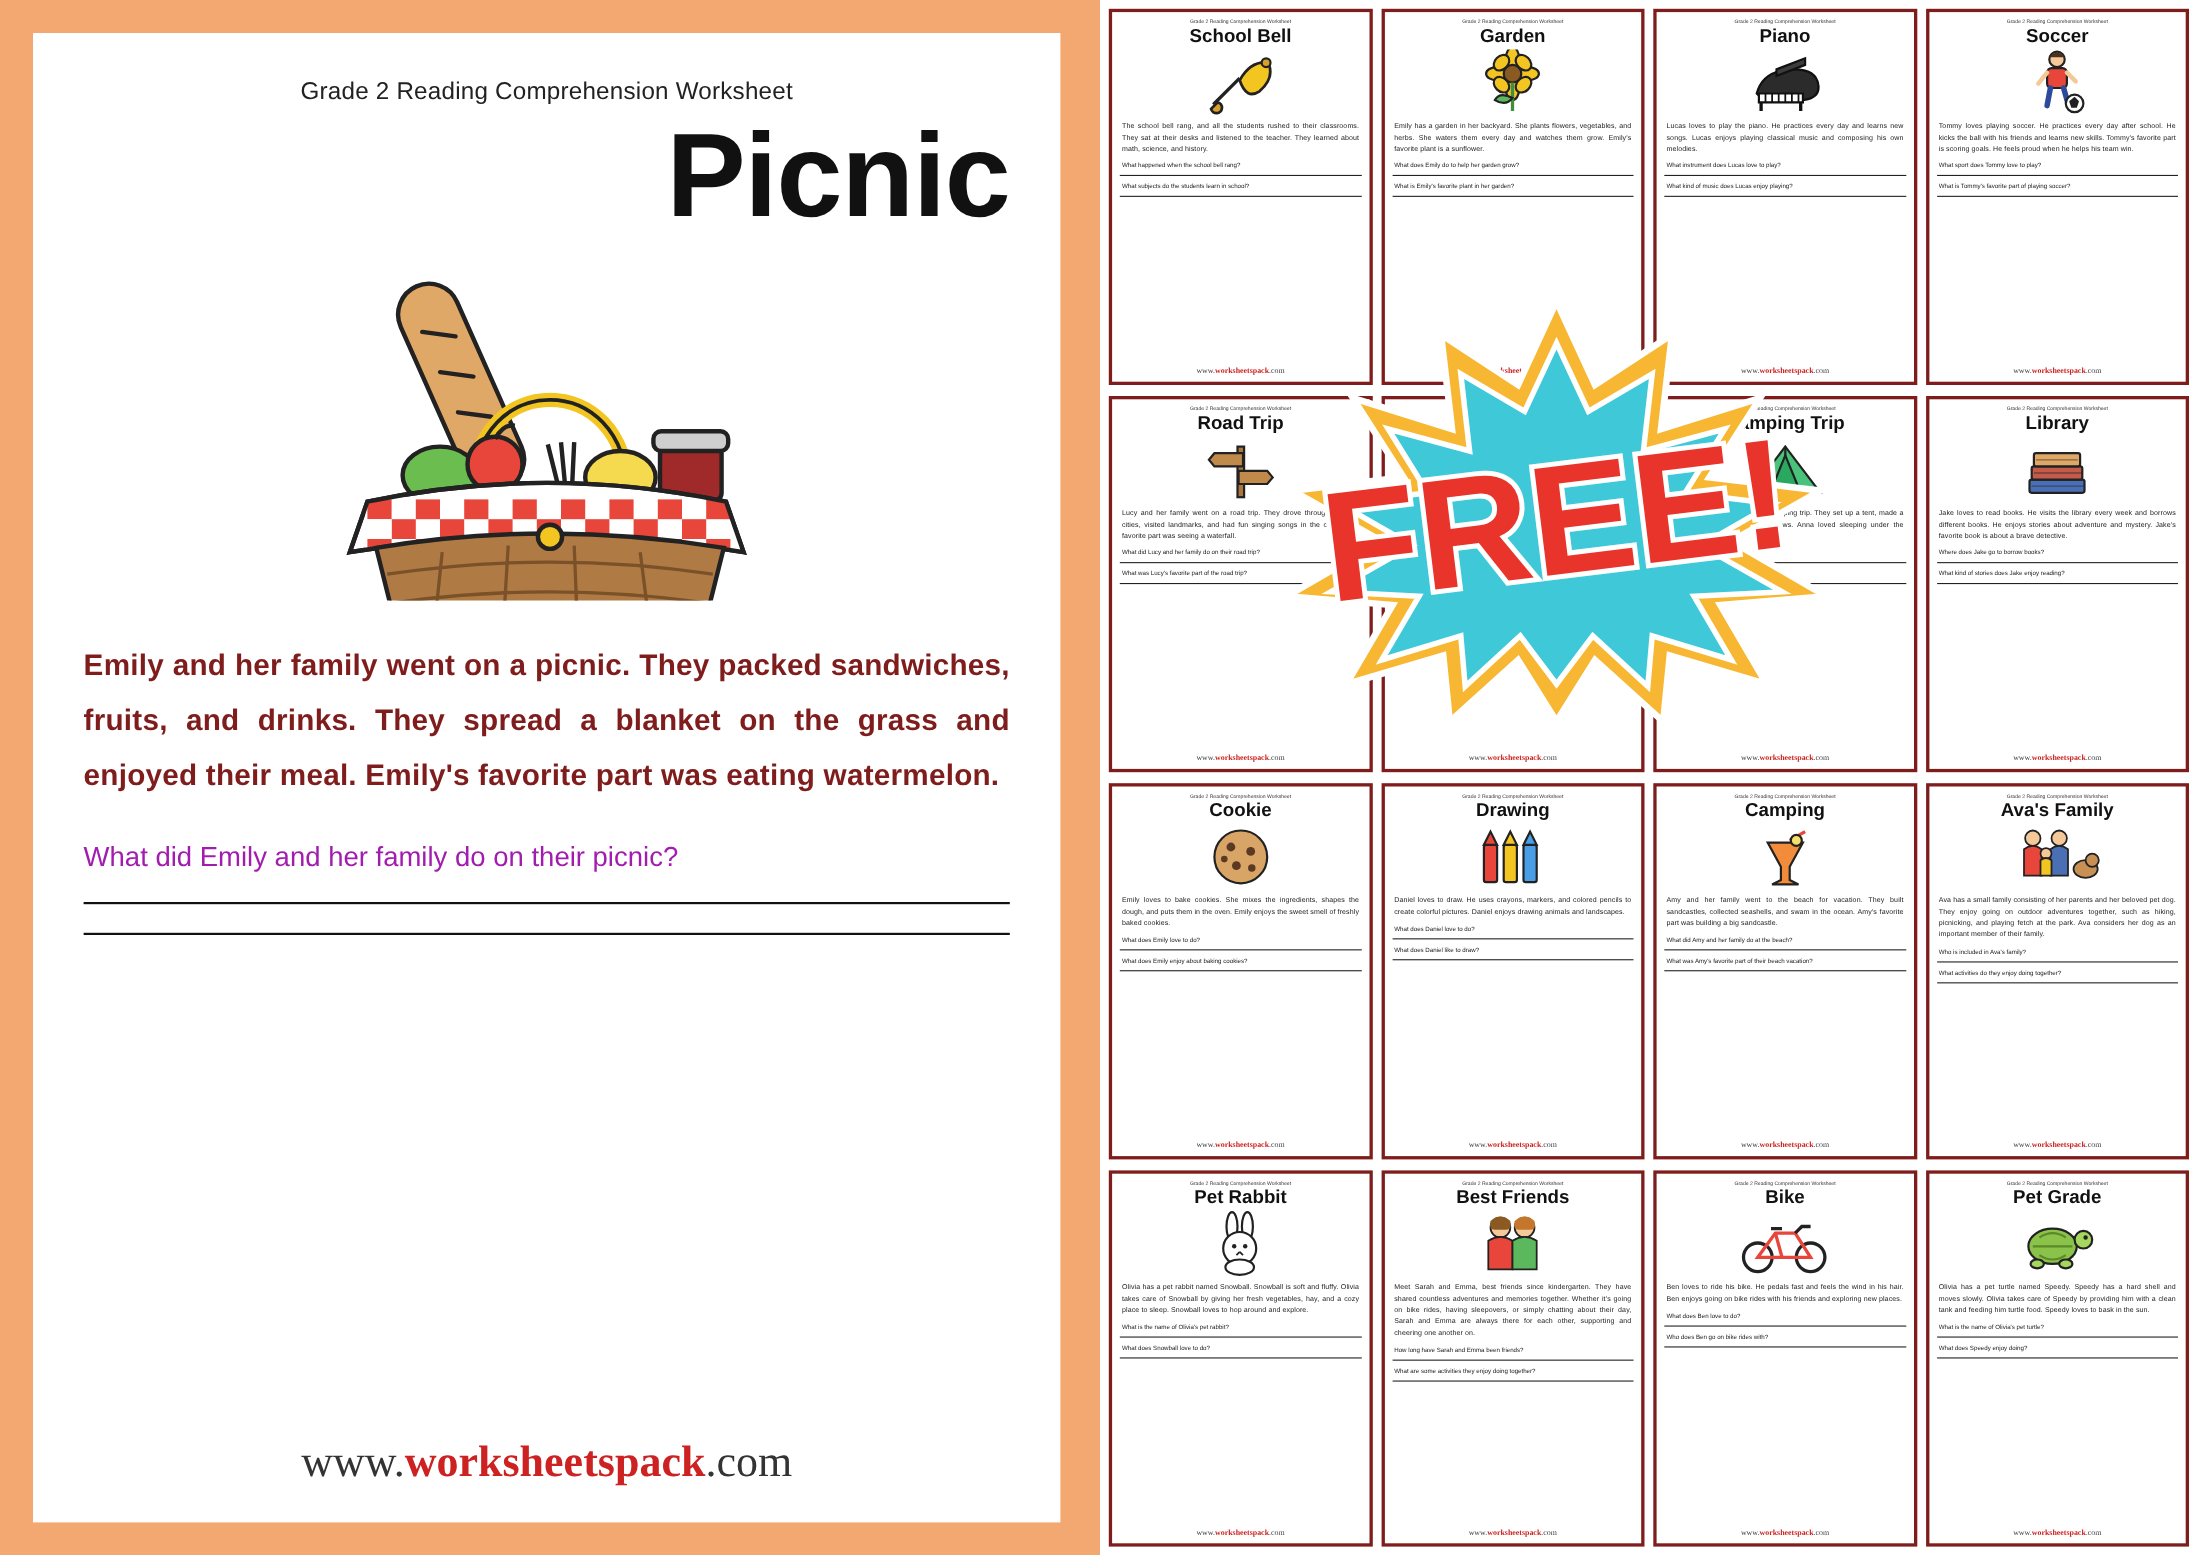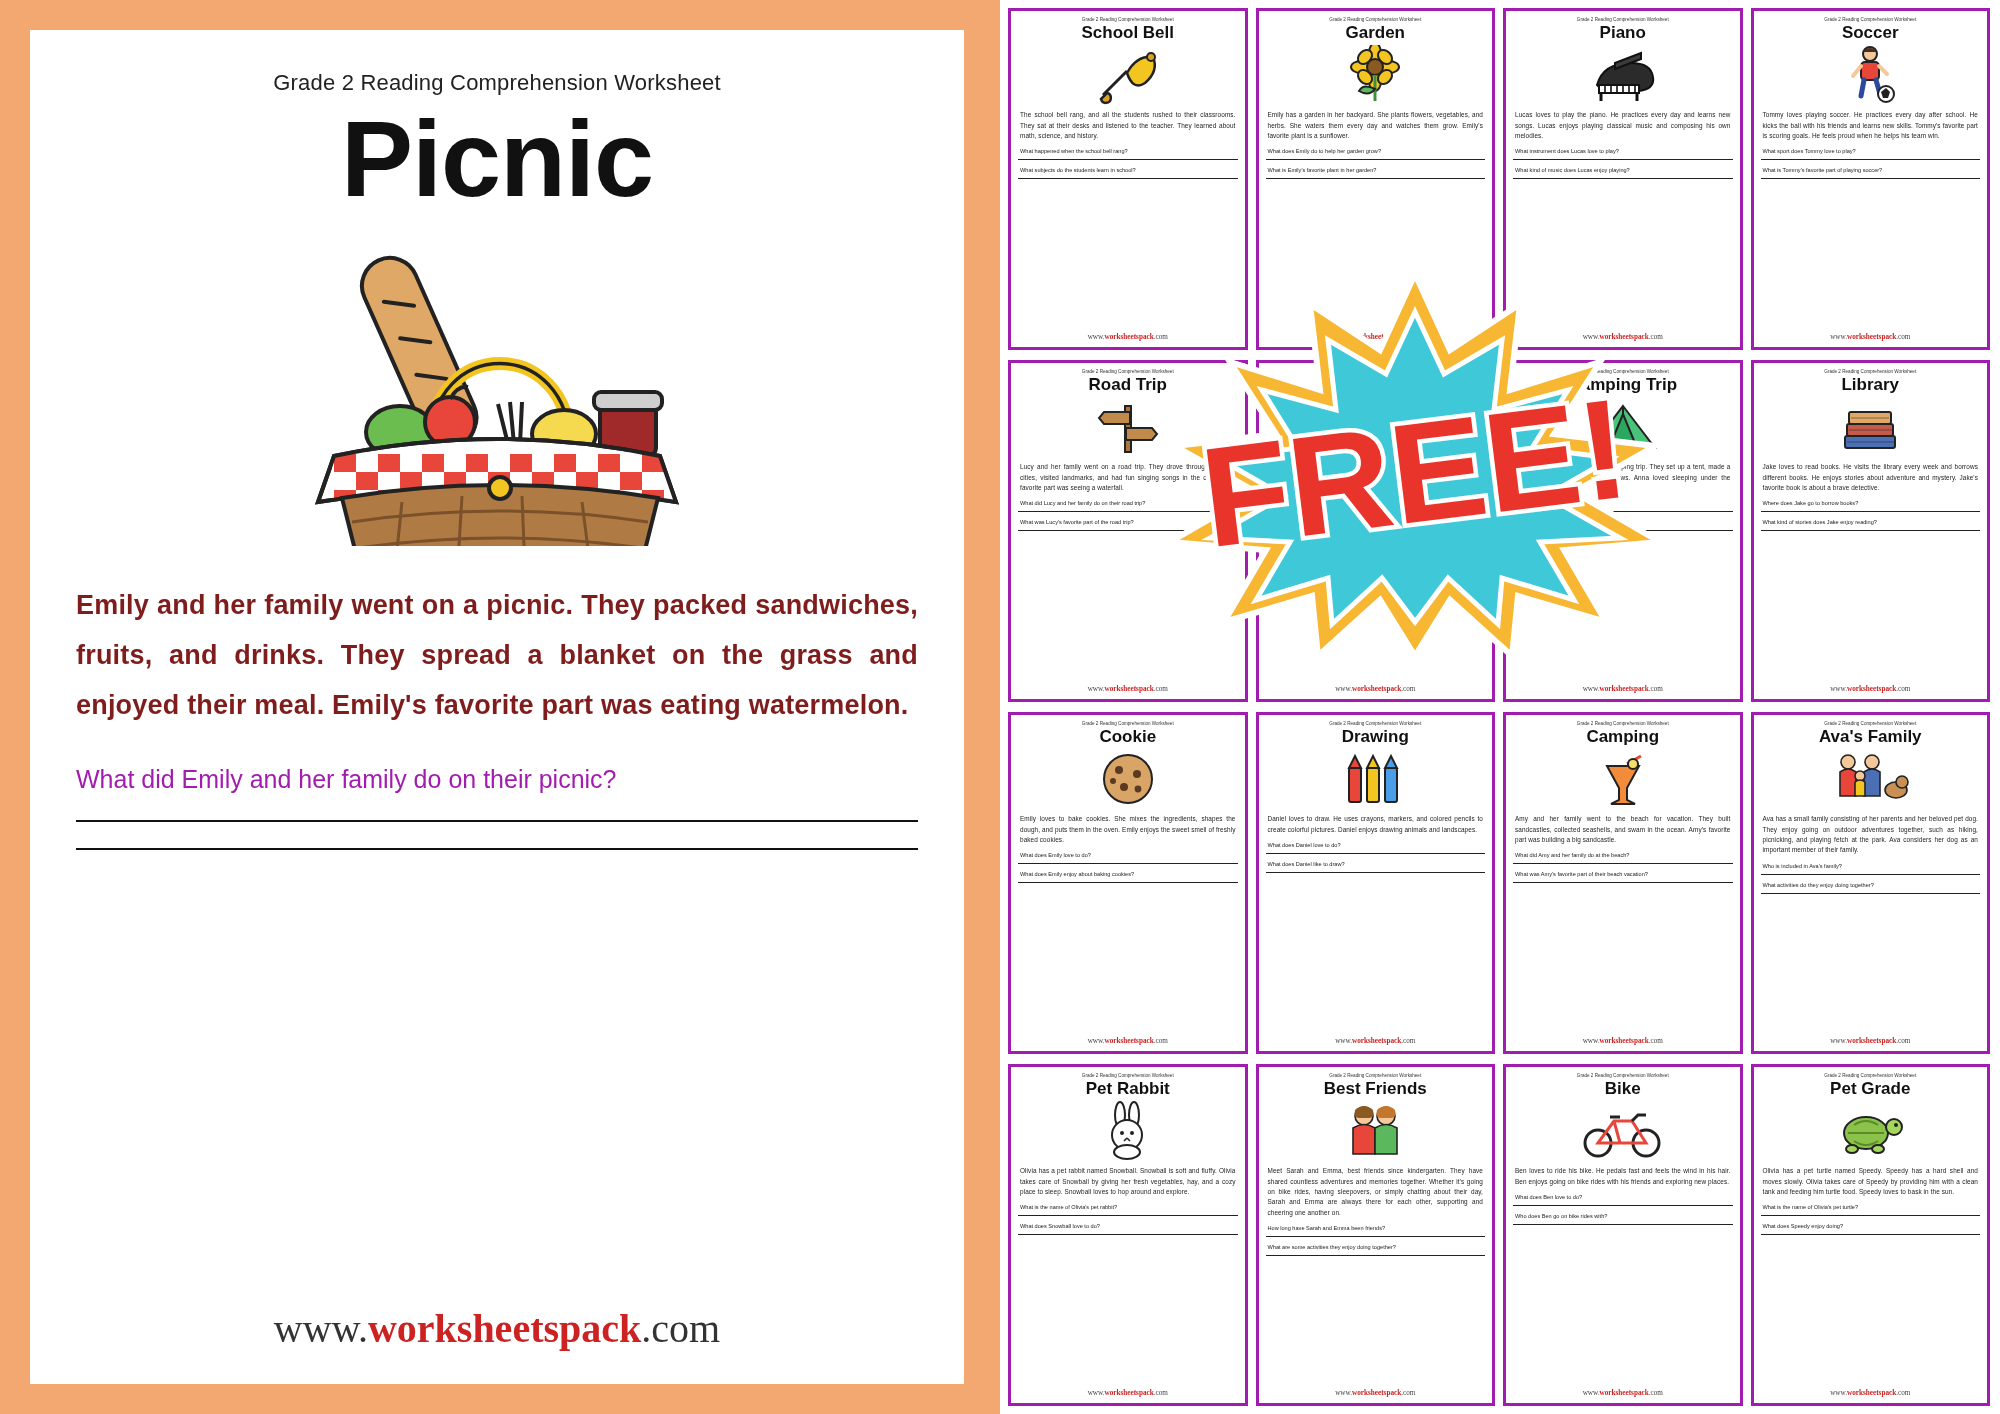--- a/index.html
+++ b/index.html
@@ -27,21 +27,21 @@
     position: relative;
   }
   .hero-eyebrow {
     text-align: center;
     font-size: 22px;
     color: #222;
     letter-spacing: 0.2px;
     margin-top: 10px;
   }
   .hero-title {
-    text-align: center;
+    text-align: right;
     font-size: 108px;
     font-weight: bold;
     color: #111;
     letter-spacing: -1px;
     line-height: 1.05;
     margin-top: 6px;
   }
   .hero-art { height: 330px; display: flex; align-items: center; justify-content: center; margin-top: 6px;}
   .hero-body {
     margin-top: 30px;
@@ -78,21 +78,21 @@
     width: 1000px; height: 1414px;
     background: #fff;
     padding: 8px 10px 8px 8px;
     display: grid;
     grid-template-columns: repeat(4, 1fr);
     grid-template-rows: repeat(4, 1fr);
     gap: 10px 8px;
     position: relative;
   }
   .card {
-    border: 3px solid #a21caf;
+    border: 3px solid #7f1d1d;
     background: #fff;
     padding: 6px 7px 4px 7px;
     display: flex; flex-direction: column;
     position: relative;
     overflow: hidden;
   }
   .card-eyebrow {
     text-align: center;
     font-size: 4.6px;
     color: #333;

